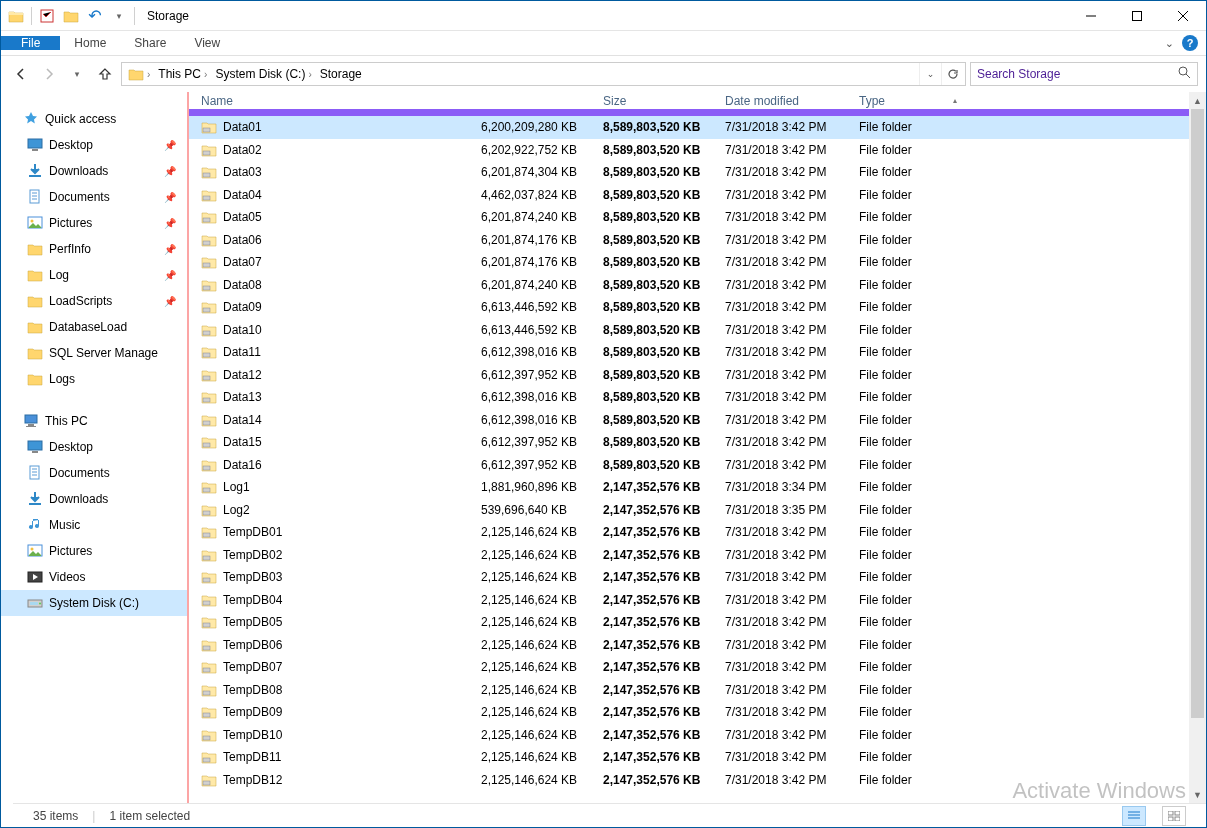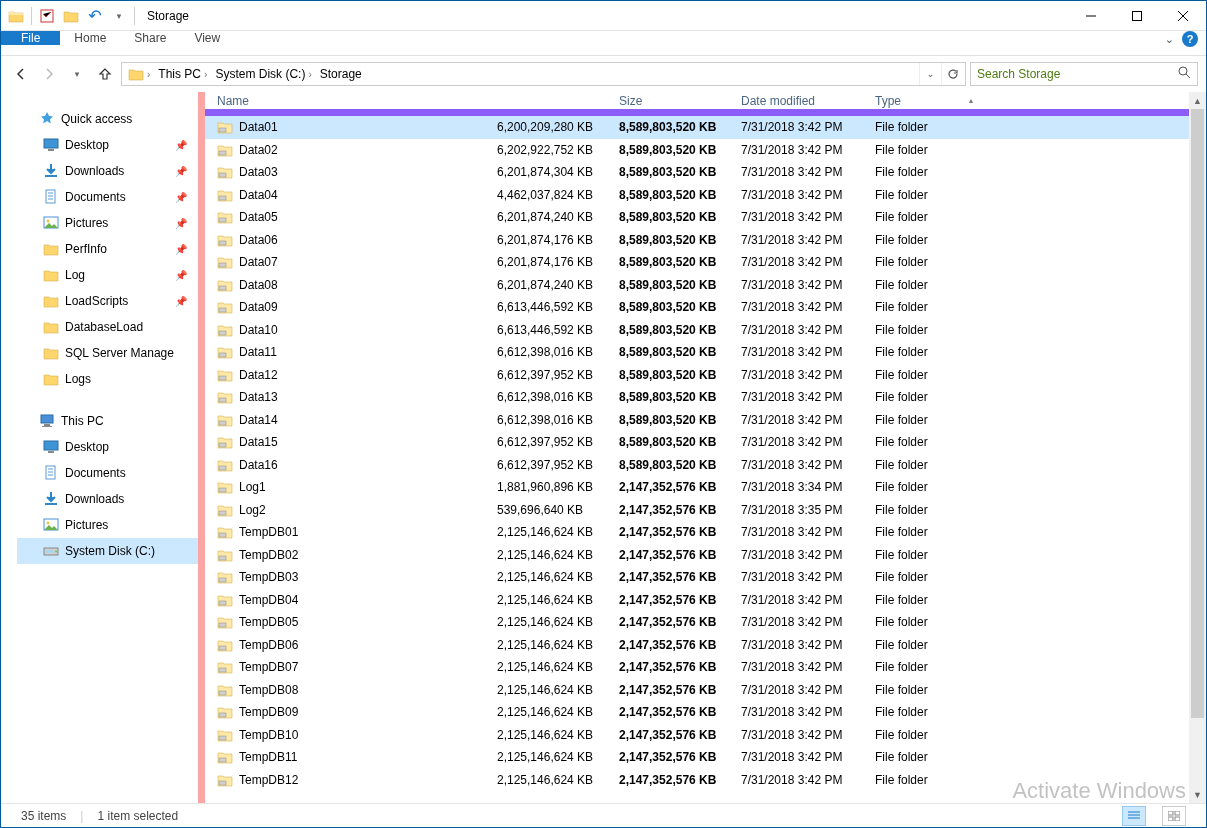--- a/index.html
+++ b/index.html
@@ -9,42 +9,42 @@
 .titlebar { height: 30px; background: #fff; display: flex; align-items: center; border-bottom: 1px solid #e5e5e5; }
 .titlebar .qat { display: flex; align-items: center; gap: 2px; padding: 0 4px; }
 .qat-icon { width: 22px; height: 22px; display: flex; align-items: center; justify-content: center; }
 .folder-ico { width: 16px; height: 14px; }
 .titlebar .sep { width: 1px; height: 18px; background: #d0d0d0; margin: 0 2px; }
 .titlebar .title { margin-left: 6px; color: #000; }
 .titlebar .winctl { margin-left: auto; display: flex; }
 .winbtn { width: 46px; height: 30px; display: flex; align-items: center; justify-content: center; color: #000; }
 
 
-.ribbon { height: 25px; display: flex; align-items: flex-start; border-bottom: 1px solid #e1e1e1; }
+.ribbon { height: 25px; display: flex; align-items: center; border-bottom: 1px solid #e1e1e1; }
 .ribbon .tab { padding: 0 14px; display: flex; align-items: center; color: #444; }
 .ribbon .tab.file { background: #1979ca; color: #fff; padding: 0 20px; }
 .ribbon .collapse { margin-left: auto; display: flex; align-items: center; padding-right: 8px; gap: 8px; color: #555; }
 .help-circle { width: 16px; height: 16px; border-radius: 50%; background: #1979ca; color: #fff; display: flex; align-items: center; justify-content: center; font-size: 11px; font-weight: bold; }
 
 
 .navbar { height: 36px; display: flex; align-items: center; padding: 4px 8px; gap: 4px; }
 .navbtn { width: 24px; height: 24px; display: flex; align-items: center; justify-content: center; color: #888; }
 .navbtn.enabled { color: #333; }
 .addr { flex: 1; height: 24px; border: 1px solid #ccc; display: flex; align-items: center; padding: 0 2px; }
 .addr .crumb { padding: 0 4px; display: flex; align-items: center; gap: 3px; color: #000; }
 .addr .crumb .chev { color: #777; font-size: 10px; }
 .addr .tail { margin-left: auto; display: flex; }
 .addr .tailbtn { width: 22px; height: 22px; display: flex; align-items: center; justify-content: center; color: #555; border-left: 1px solid #eee; }
-.search { width: 228px; height: 24px; border: 1px solid #ccc; display: flex; align-items: center; padding: 0 6px; color: #4d7c0f; }
+.search { width: 228px; height: 24px; border: 1px solid #ccc; display: flex; align-items: center; padding: 0 6px; color: #4c1d95; }
 .search .ph { flex: 1; }
 .search .mag { color: #555; }
 
 
 .body { display: flex; height: calc(100% - 30px - 25px - 36px - 24px); }
-.sidebar { width: 188px; border-right: 7px solid #fca5a5; padding-top: 14px; overflow: hidden; margin-left: 16px; }
+.sidebar { width: 188px; border-right: 2px solid #fca5a5; padding-top: 14px; overflow: hidden; }
 .sb-group { margin-bottom: 16px; }
 .sb-item { height: 26px; display: flex; align-items: center; padding-left: 22px; gap: 6px; position: relative; color: #000; }
 .sb-item.sub { padding-left: 26px; }
 .sb-item .pin { position: absolute; right: 10px; color: #888; font-size: 10px; }
 .sb-item.active { background: #cce8ff; }
 .sb-ico { width: 16px; height: 16px; display: flex; align-items: center; justify-content: center; }
 
 .content { flex: 1; display: flex; flex-direction: column; position: relative; }
 .cols { height: 24px; display: flex; align-items: center; border-bottom: 7px solid #8b5cf6; color: #4a6684; padding-left: 6px; }
 .col { padding: 0 6px; display: flex; align-items: center; gap: 4px; }
@@ -65,21 +65,21 @@
 .row .cell.date { width: 134px; }
 .row .cell.type { width: 110px; }
 .mount-ico { width: 16px; height: 14px; flex-shrink: 0; }
 
 .vscroll { position: absolute; right: 0; top: 0; bottom: 0; width: 17px; background: #f0f0f0; display: flex; flex-direction: column; }
 .vscroll .btn { height: 17px; display: flex; align-items: center; justify-content: center; color: #666; font-size: 9px; }
 .vscroll .track { flex: 1; position: relative; }
 .vscroll .thumb { position: absolute; left: 2px; right: 2px; top: 0; height: 90%; background: #cdcdcd; }
 
 
-.status { height: 24px; border-top: 1px solid #e5e5e5; display: flex; align-items: center; padding: 0 20px; gap: 14px; color: #444; }
+.status { height: 24px; border-top: 1px solid #e5e5e5; display: flex; align-items: center; padding: 0 20px; gap: 14px; color: #444; margin-left: 12px; }
 .status .spacer { flex: 1; }
 .status .viewbtn { width: 24px; height: 20px; border: 1px solid #ccc; display: flex; align-items: center; justify-content: center; margin-left: 2px; }
 .status .viewbtn.active { background: #cce8ff; border-color: #99c9ef; }
 
 .watermark { position: absolute; right: 20px; bottom: 23px; color: rgba(120,120,120,0.45); font-size: 22px; pointer-events: none; }
 </style>
 </head>
 <body>
 
 <div class="titlebar">
@@ -335,26 +335,43 @@
             <svg width="16" height="16" viewBox="0 0 16 16">
               <path fill="#2e88c7" d="M8 1v8M4 6l4 4 4-4" stroke="#2e88c7" stroke-width="2"></path>
               <rect x="2" y="12" width="12" height="2" fill="#2e88c7"></rect>
             </svg>
           </span>
           <span>Downloads</span>
         </div>
         <div class="sb-item sub">
           <span class="sb-ico">
             <svg width="16" height="16" viewBox="0 0 16 16">
+              <path d="M6 2v8a2 2 0 1 1-1-1.7V4l7-1v6a2 2 0 1 1-1-1.7V2z" fill="#3e95d6"></path>
+            </svg>
+          </span>
+          <span>Music</span>
+        </div>
+        <div class="sb-item sub">
+          <span class="sb-ico">
+            <svg width="16" height="16" viewBox="0 0 16 16">
               <rect x="1" y="2" width="14" height="11" fill="#fff" stroke="#4a90d9"></rect>
               <circle cx="5" cy="6" r="1.5" fill="#f0c040"></circle>
               <path d="M2 12l4-4 3 3 2-2 3 3v1H2z" fill="#6ab04c"></path>
             </svg>
           </span>
           <span>Pictures</span>
+        </div>
+        <div class="sb-item sub">
+          <span class="sb-ico">
+            <svg width="16" height="16" viewBox="0 0 16 16">
+              <rect x="1" y="3" width="14" height="10" fill="#444" stroke="#222"></rect>
+              <path d="M6 5l5 3-5 3z" fill="#fff"></path>
+            </svg>
+          </span>
+          <span>Videos</span>
         </div>
         <div class="sb-item sub active">
           <span class="sb-ico">
             <svg width="16" height="16" viewBox="0 0 16 16">
               <rect x="1" y="5" width="14" height="7" fill="#d0d0d0" stroke="#888"></rect>
               <rect x="3" y="7" width="8" height="3" fill="#a8d8f0"></rect>
               <circle cx="13" cy="8.5" r="1" fill="#5c5"></circle>
             </svg>
           </span>
           <span>System Disk (C:)</span>

